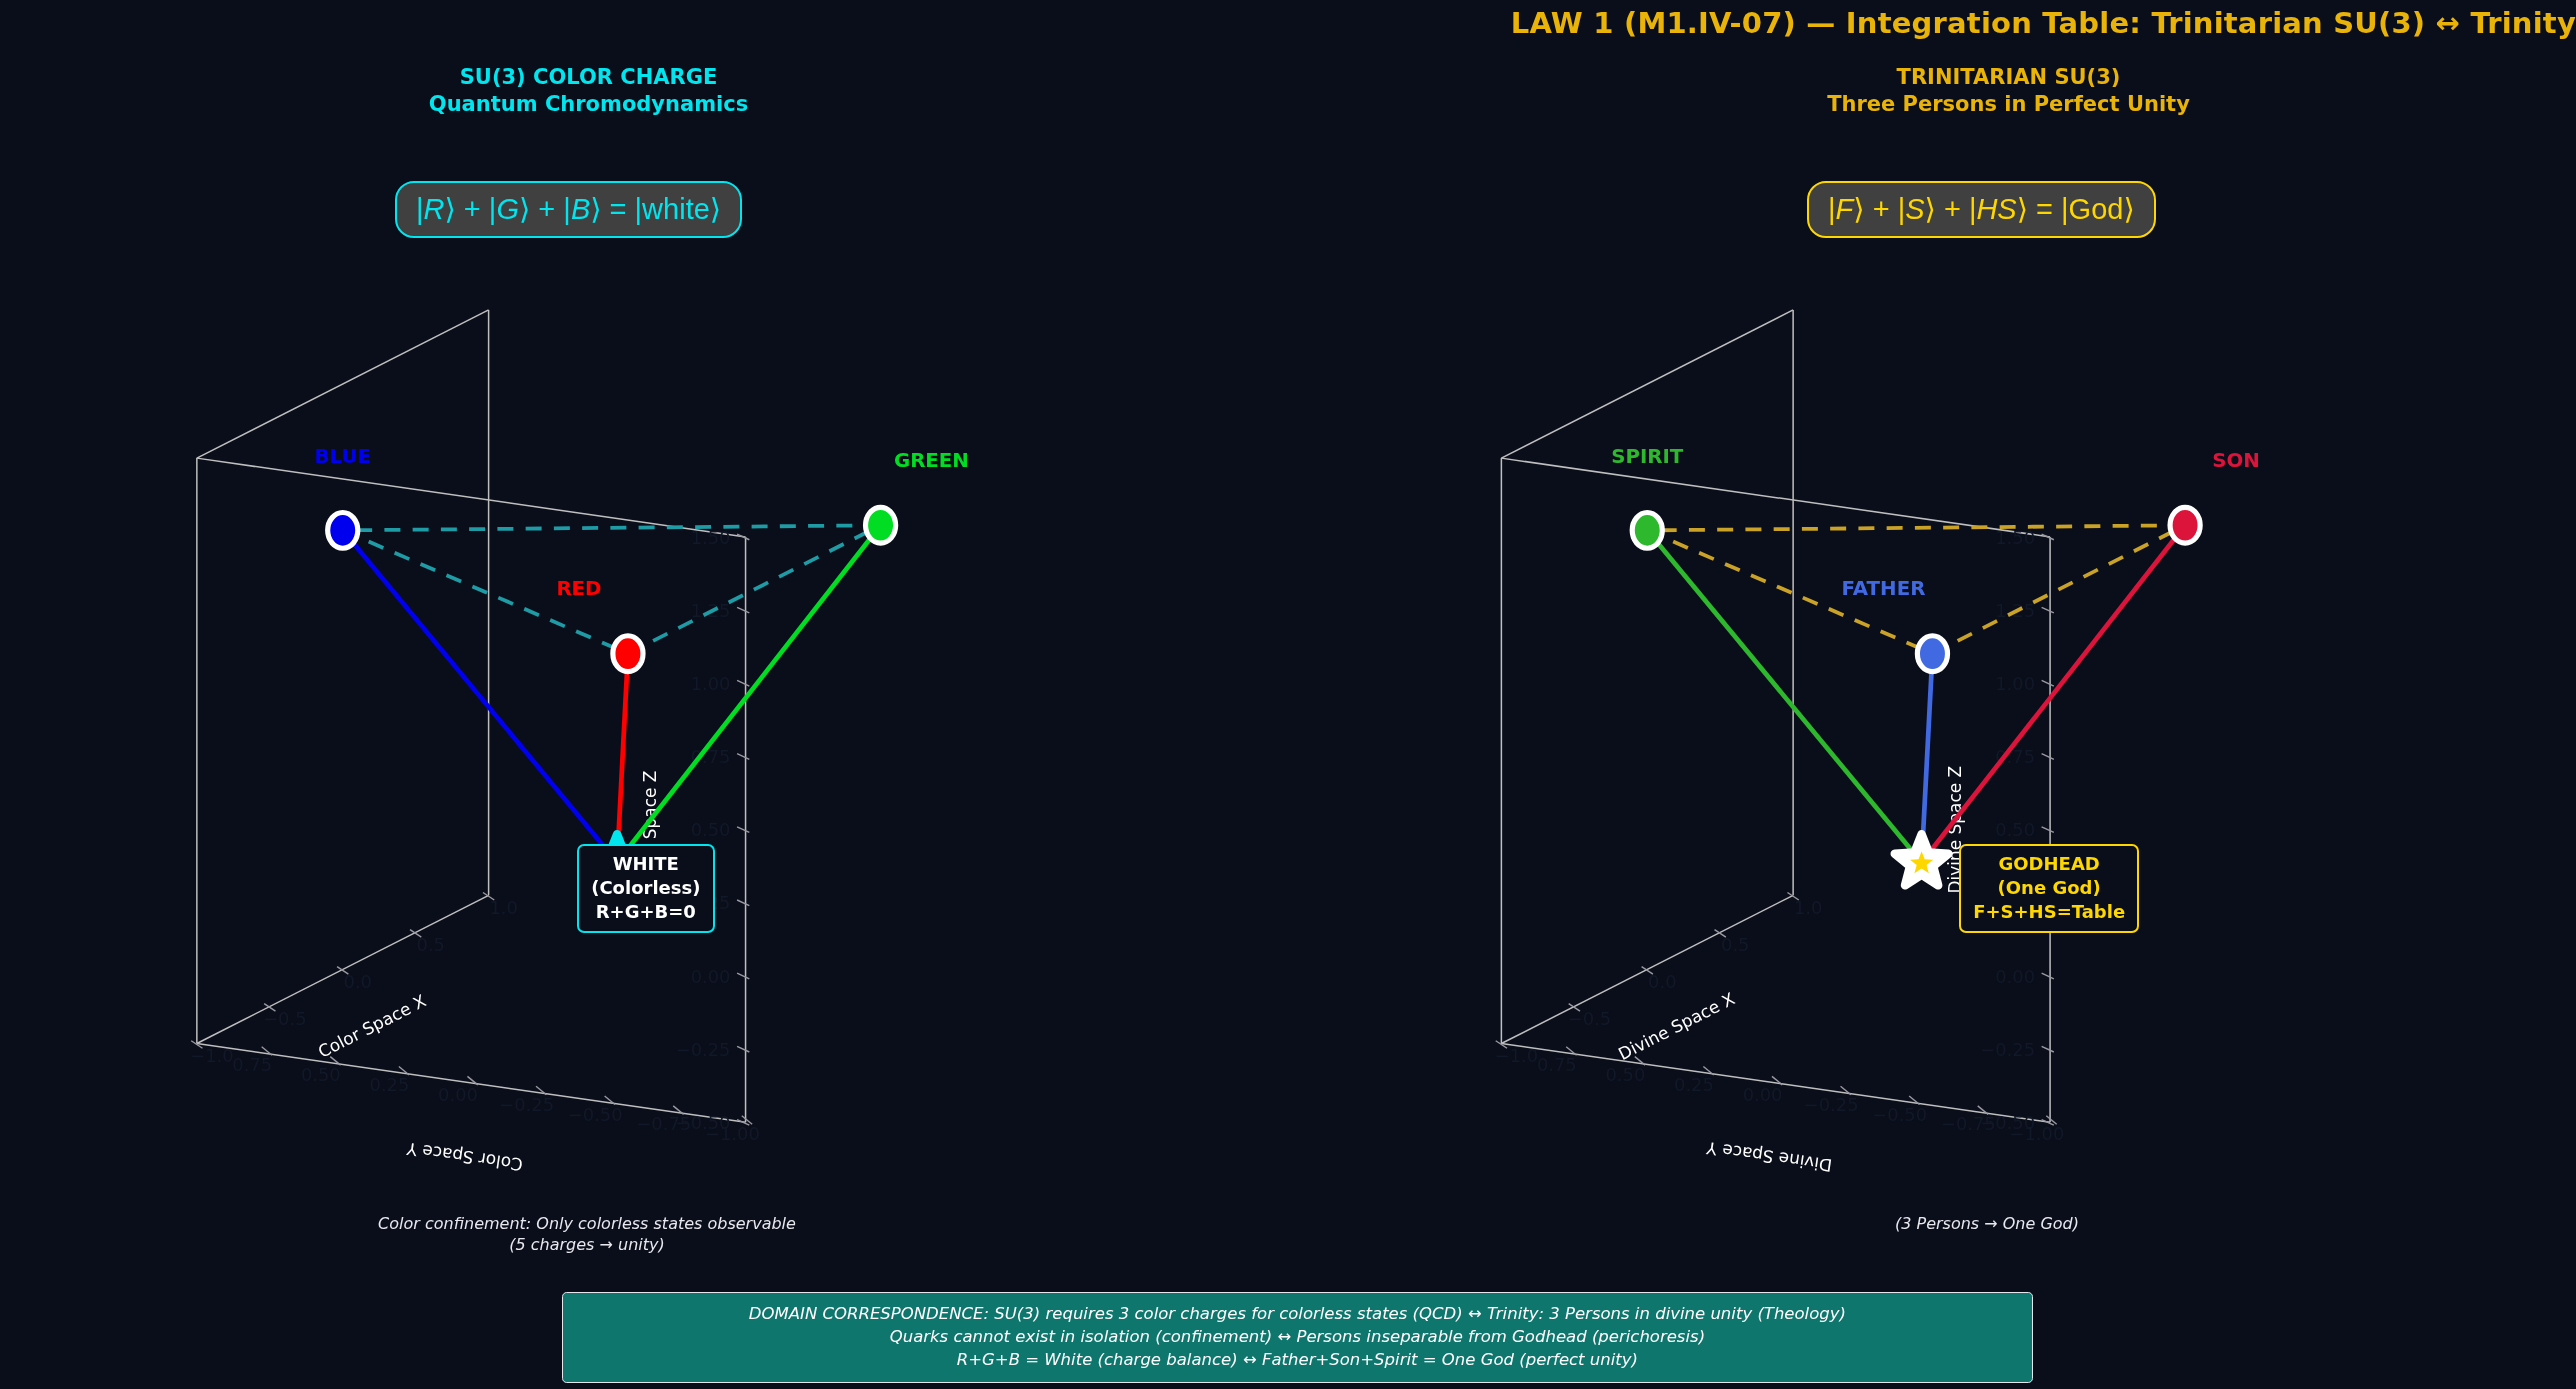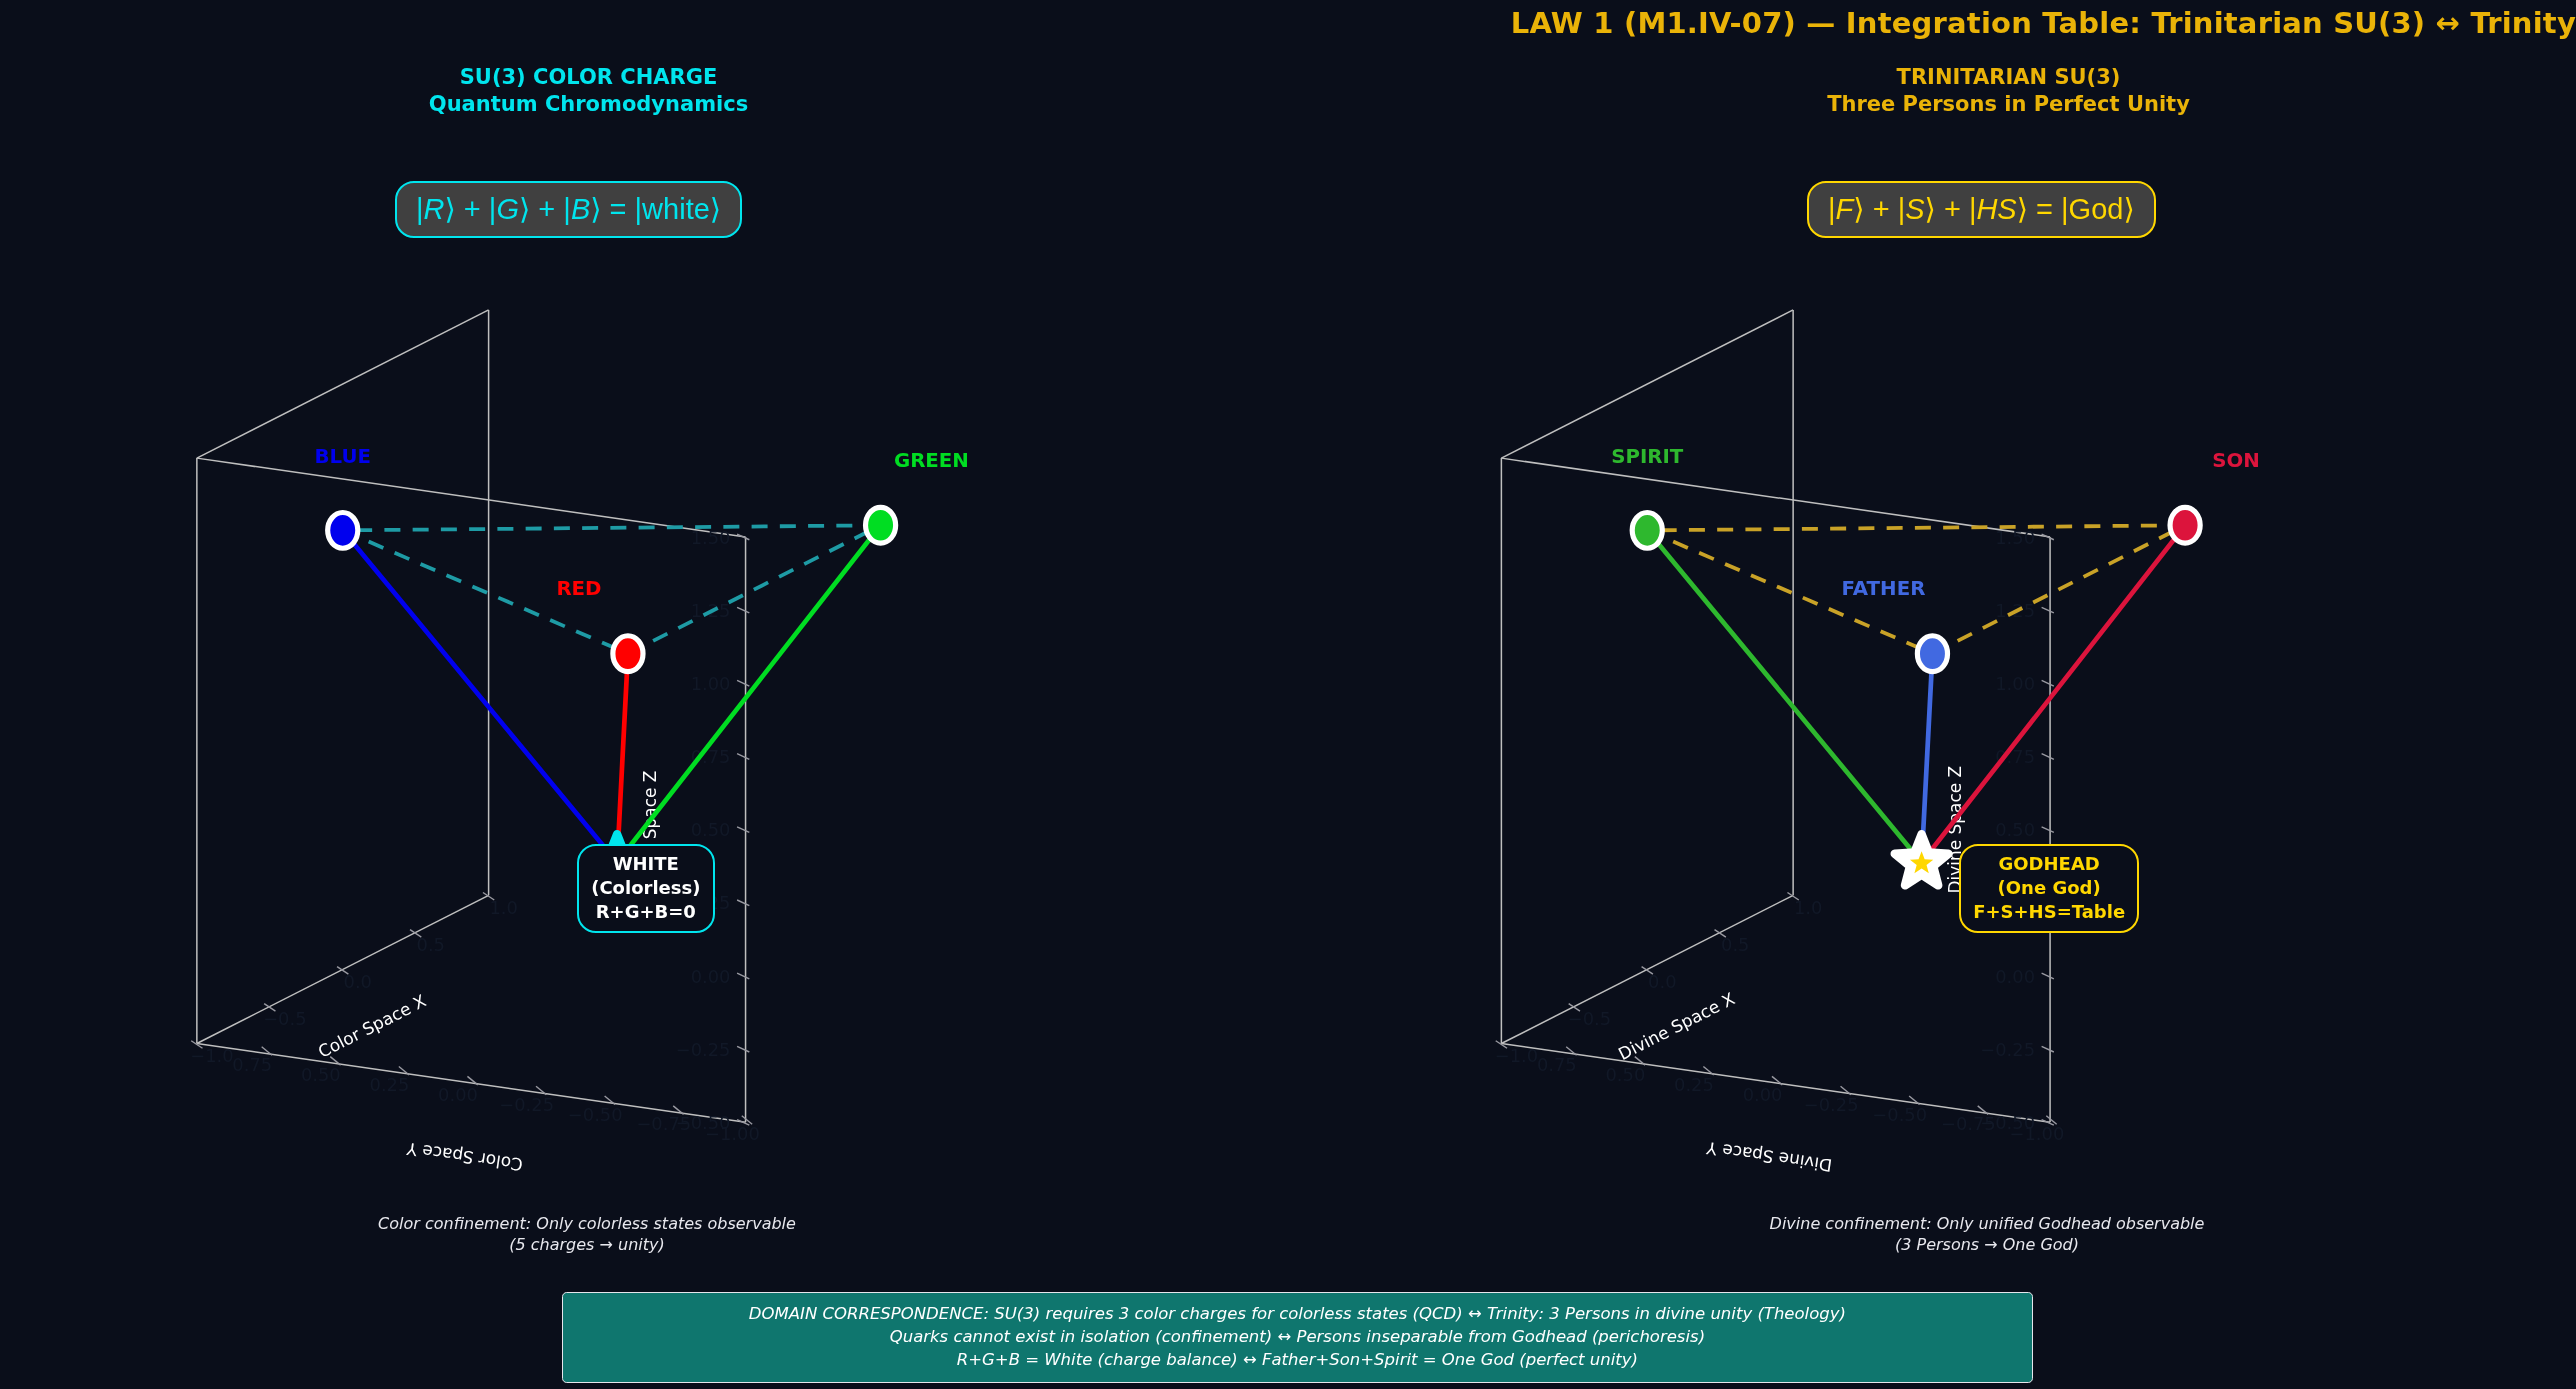--- a/index.html
+++ b/index.html
@@ -52,21 +52,21 @@
   .axname{fill:#FFFFFF;font-size:18px;}
 
   .edge-solid{stroke-width:5;stroke-linecap:round;fill:none;}
   .edge-dash{stroke-width:4;stroke-dasharray:17 13;stroke-linecap:butt;fill:none;}
 
   .node-ring{stroke:#FFFFFF;stroke-width:5.5;}
   .nodelbl{font-size:21px;font-weight:bold;}
 
   
   .annbox{
-    position:absolute;border-radius:19px;border-width:2.8px;border-style:solid;
+    position:absolute;border-radius:7px;border-width:2.8px;border-style:solid;
     background:#0A0E1A;text-align:center;padding:5.7px 12.2px 7.5px 12.2px;
     font-size:18px;font-weight:bold;line-height:1.33;white-space:nowrap;
   }
   #ann-left{left:577px;top:844px;border-color:#00E5EE;color:#FFFFFF;}
   #ann-right{left:1959px;top:844px;border-color:#FFD700;color:#FFD700;}
 
   
   .footnote{
     position:absolute;width:716px;text-align:center;
     font-size:16px;font-style:italic;color:#E8E8EE;line-height:1.33;
@@ -271,21 +271,20 @@
     <div>GODHEAD</div>
     <div>(One God)</div>
     <div>F+S+HS=Table</div>
   </div>
 
   <div class="footnote" id="foot-left">
     <div>Color confinement: Only colorless states observable</div>
     <div>(5 charges → unity)</div>
   </div>
   <div class="footnote" id="foot-right">
-    <div>Divine confinement: Only unified Godhead observable</div>
     <div>(3 Persons → One God)</div>
   </div>
 
   <div id="corr-box">
     <div>DOMAIN CORRESPONDENCE: SU(3) requires 3 color charges for colorless states (QCD) ↔ Trinity: 3 Persons in divine unity (Theology)</div>
     <div>Quarks cannot exist in isolation (confinement) ↔ Persons inseparable from Godhead (perichoresis)</div>
     <div>R+G+B = White (charge balance) ↔ Father+Son+Spirit = One God (perfect unity)</div>
   </div>
 
 </div>

